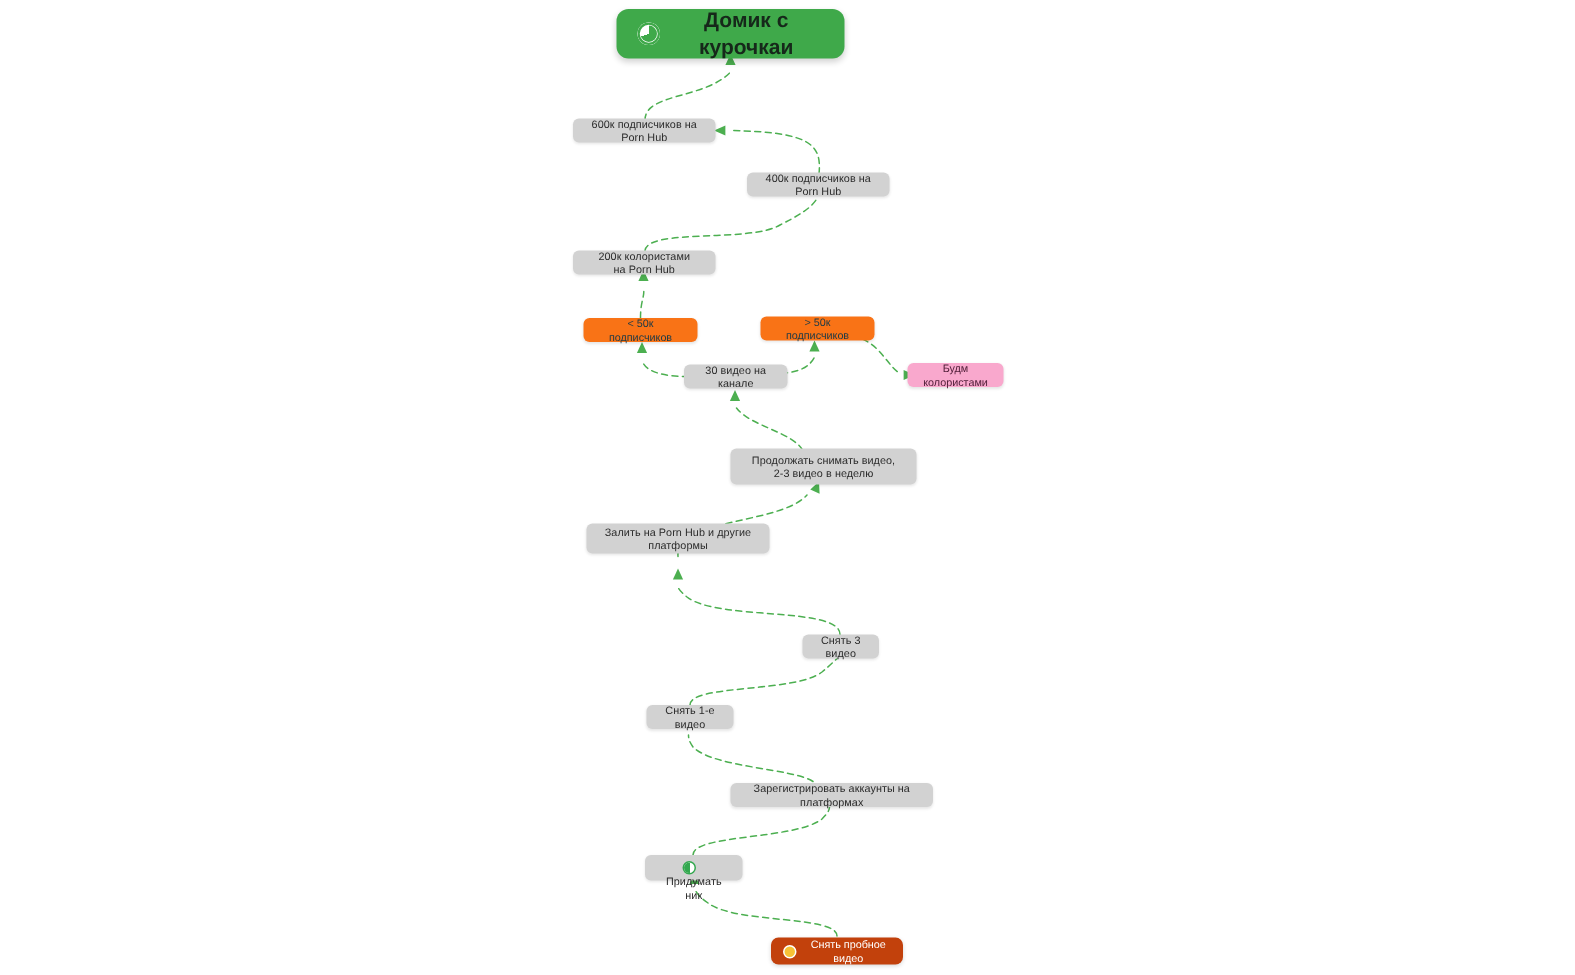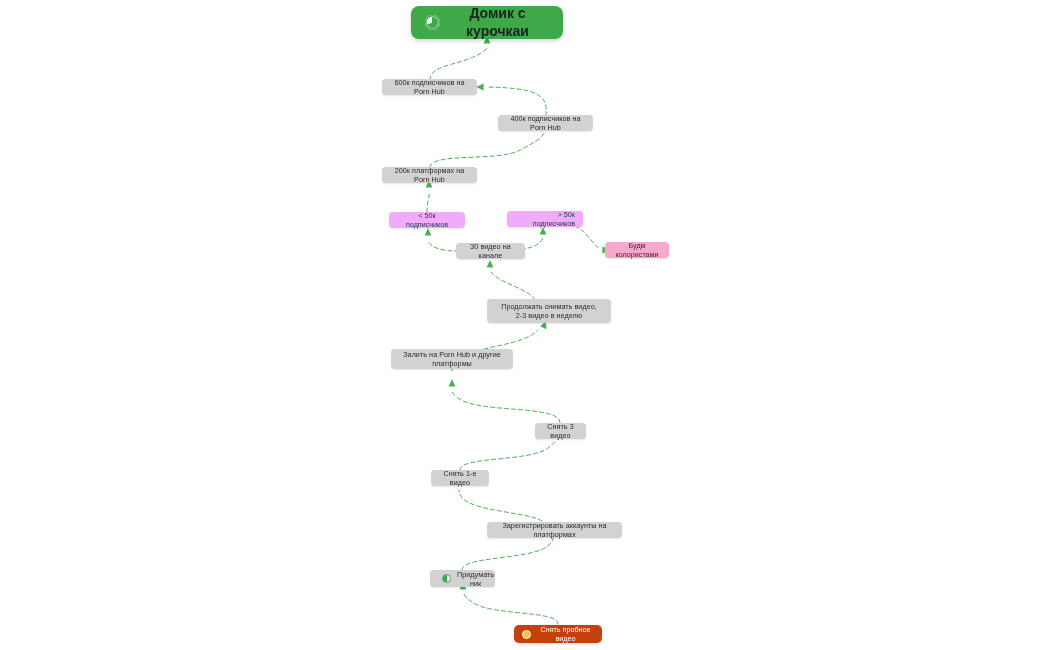--- a/index.html
+++ b/index.html
@@ -46,21 +46,21 @@
     background: #d2d2d2;
     color: #2b2b2b;
     font-size: 7.2px;
     letter-spacing: 0.05px;
     padding: 4px 12px;
     border-radius: 4px;
     box-shadow: 0 1px 2px rgba(0,0,0,0.10);
   }
   
   .node.blue {
-    background: #f0abfc;
+    background: #f97316;
     color: #1c3a47;
     font-size: 7.2px;
     padding: 4px 8px;
     border-radius: 4px;
     box-shadow: 0 1px 2px rgba(0,0,0,0.10);
   }
   
   .node.pink {
     background: #f9a8cd;
     color: #52203a;
@@ -244,28 +244,28 @@
 
   <div class="node task" style="left:382px; top:79px; width:95px; height:16px;">
     <span class="label">600к подписчиков на Porn Hub</span>
   </div>
 
   <div class="node task" style="left:498px; top:115px; width:95px; height:16px;">
     <span class="label">400к подписчиков на Porn Hub</span>
   </div>
 
   <div class="node task" style="left:382px; top:167px; width:95px; height:16px;">
-    <span class="label">200к платформах на Porn Hub</span>
+    <span class="label">200к колористами на Porn Hub</span>
   </div>
 
   <div class="node blue" style="left:389px; top:212px; width:76px; height:16px;">
     <span class="label">&lt; 50к подписчиков</span>
   </div>
 
-  <div class="node blue" style="left:507px; top:211px; width:76px; height:16px;text-align:right;">
+  <div class="node blue" style="left:507px; top:211px; width:76px; height:16px;">
     <span class="label">&gt; 50к подписчиков</span>
   </div>
 
   <div class="node pink" style="left:605px; top:242px; width:64px; height:16px;">
     <span class="label">Будм колористами</span>
   </div>
 
   <div class="node task" style="left:456px; top:243px; width:69px; height:16px;">
     <span class="label">30 видео на канале</span>
   </div>
@@ -283,21 +283,21 @@
   </div>
 
   <div class="node task" style="left:431px; top:470px; width:58px; height:16px;">
     <span class="label">Снять 1-е видео</span>
   </div>
 
   <div class="node task" style="left:487px; top:522px; width:135px; height:16px;">
     <span class="label">Зарегистрировать аккаунты на платформах</span>
   </div>
 
-  <div class="node task" style="left:430px; top:570px; width:65px; height:17px; justify-content:flex-start;">
+  <div class="node task" style="left:430px; top:570px; width:65px; height:17px; justify-content:flex-start;flex-direction:column;">
     <span class="icon pie-sm"></span>
     <span class="label">Придумать ник</span>
   </div>
 
   <div class="node green" style="left:514px; top:625px; width:88px; height:18px; justify-content:flex-start;">
     <span class="icon dot-amber"></span>
     <span class="label">Снять пробное видео</span>
   </div>
 
 </div>

